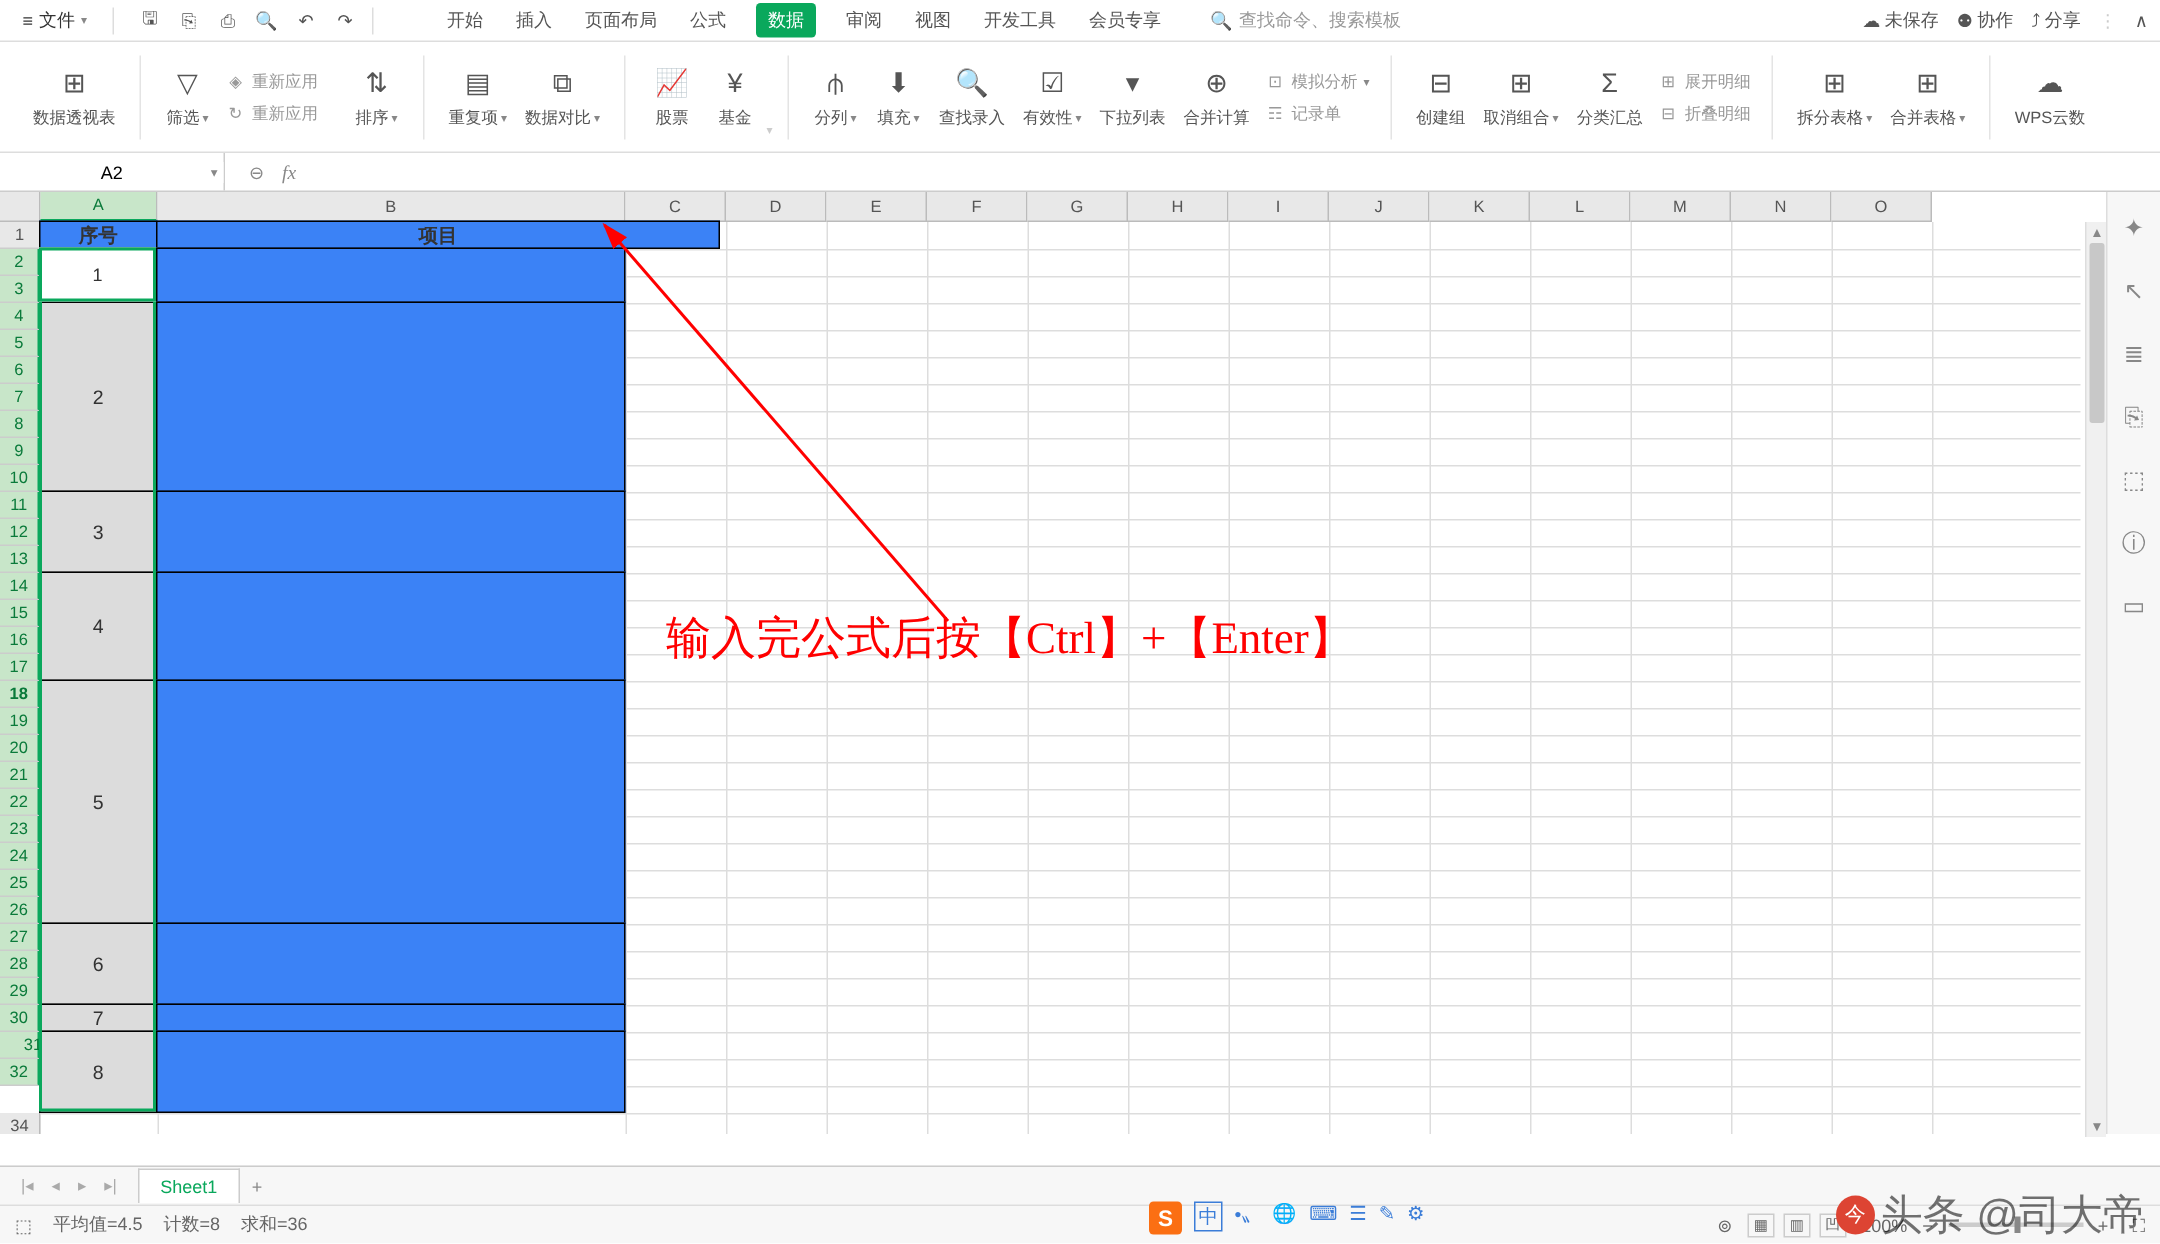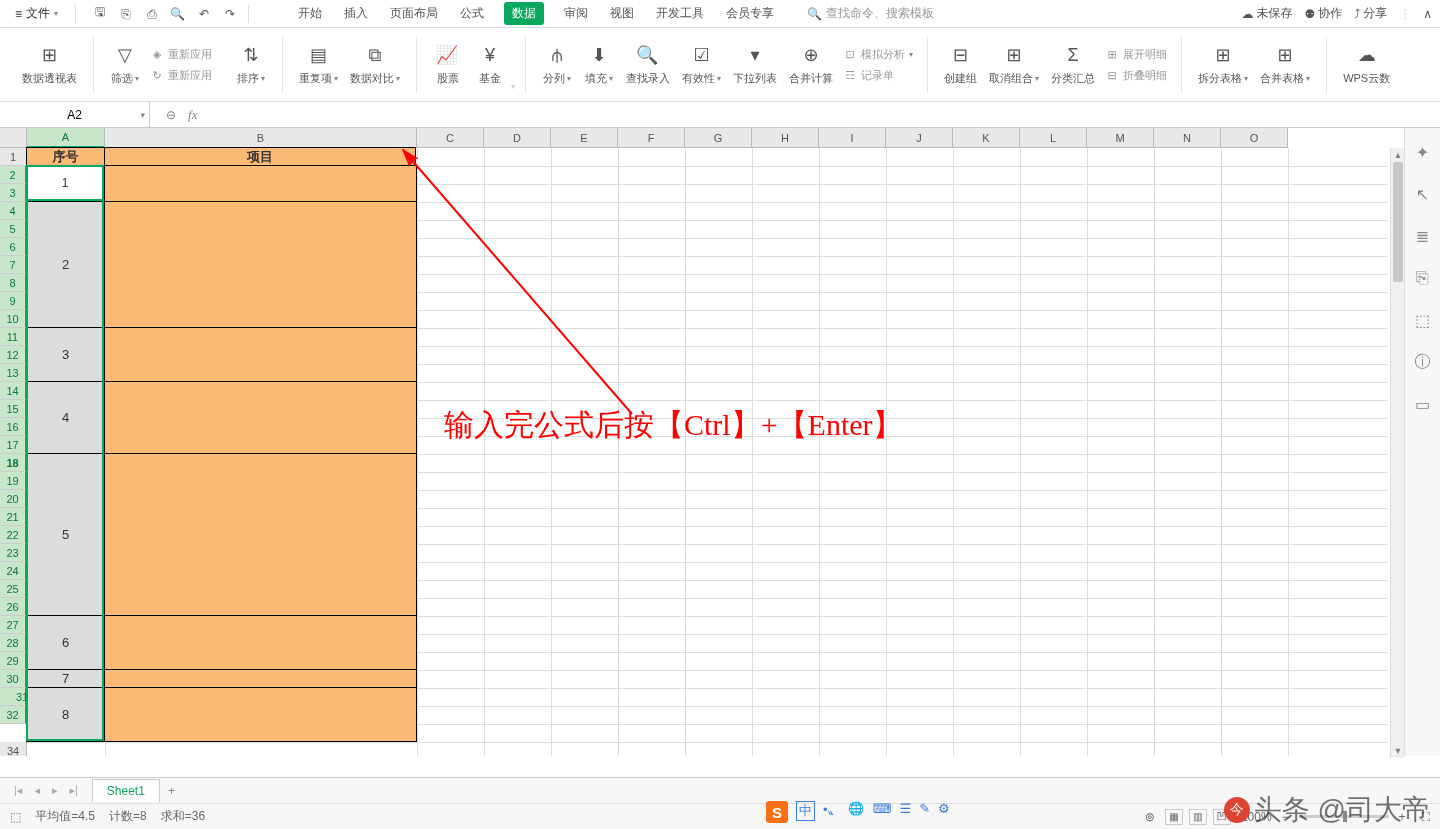--- a/index.html
+++ b/index.html
@@ -51,21 +51,21 @@
     
     
     .row-headers { position: absolute; left: 0; top: 20px; width: 27px; }
     .row-h { background: #e8e8e8; border-right: 1px solid #bbb; border-bottom: 1px solid #ccc; display: flex; align-items: center; justify-content: center; font-size: 11px; color: #555; height: 18px; }
     .row-h.sel { background: #c8e6c9; color: #0a7a3a; border-right: 2px solid #0aa85c; }
     
     
     .cells { position: absolute; left: 27px; top: 20px; }
     .grid-col-line { position: absolute; top: 0; bottom: 0; width: 1px; background: #ddd; }
     .grid-row-line { position: absolute; left: 0; width: 1360px; height: 1px; background: #ddd; }
-    .dt-cell { position: absolute; display: flex; align-items: center; justify-content: center; border: 1px solid #000; font-size: 13px; background: #fdba74; }
+    .dt-cell { position: absolute; display: flex; align-items: center; justify-content: center; border: 1px solid #000; font-size: 13px; background: #3b82f6; }
     .dt-header { font-weight: bold; }
     .dt-selected { background: #dcdcdc; }
     
     
     .active-cell { position: absolute; border: 2px solid #0aa85c; pointer-events: none; }
     .selection-rect { position: absolute; border: 2px solid #0aa85c; pointer-events:none; }
 
     
     .anno-text { position: absolute; color: #ff0000; font-size: 30px; font-family: SimSun, serif; }
     .anno-line { position: absolute; }
@@ -430,21 +430,21 @@
         <div class="grid-row-line" style="top: 450px;"></div>
         <div class="grid-row-line" style="top: 468px;"></div>
         <div class="grid-row-line" style="top: 486px;"></div>
         <div class="grid-row-line" style="top: 504px;"></div>
         <div class="grid-row-line" style="top: 522px;"></div>
         <div class="grid-row-line" style="top: 540px;"></div>
         <div class="grid-row-line" style="top: 558px;"></div>
         <div class="grid-row-line" style="top: 576px;"></div>
         <div class="grid-row-line" style="top: 594px;"></div>
         <div class="dt-cell dt-header" style="left: -1px; top: -1px; width: 79px; height: 19px;">序号</div>
-        <div class="dt-cell dt-header" style="left: 77px; top: -1px; width: 312px; height: 19px; text-align: right;">项目</div>
+        <div class="dt-cell dt-header" style="left: 77px; top: -1px; width: 376px; height: 19px; text-align: right;">项目</div>
         <div class="dt-cell dt-selected" style="left: -1px; top: 17px; width: 79px; height: 37px;">1</div>
         <div class="dt-cell dt-selected" style="left: -1px; top: 53px; width: 79px; height: 127px;">2</div>
         <div class="dt-cell dt-selected" style="left: -1px; top: 179px; width: 79px; height: 55px;">3</div>
         <div class="dt-cell dt-selected" style="left: -1px; top: 233px; width: 79px; height: 73px;">4</div>
         <div class="dt-cell dt-selected" style="left: -1px; top: 305px; width: 79px; height: 163px;">5</div>
         <div class="dt-cell dt-selected" style="left: -1px; top: 467px; width: 79px; height: 55px;">6</div>
         <div class="dt-cell dt-selected" style="left: -1px; top: 521px; width: 79px; height: 19px;">7</div>
         <div class="dt-cell dt-selected" style="left: -1px; top: 539px; width: 79px; height: 55px;">8</div>
         <div class="dt-cell " style="left: 77px; top: 17px; width: 313px; height: 37px;"></div>
         <div class="dt-cell " style="left: 77px; top: 53px; width: 313px; height: 127px;"></div>

